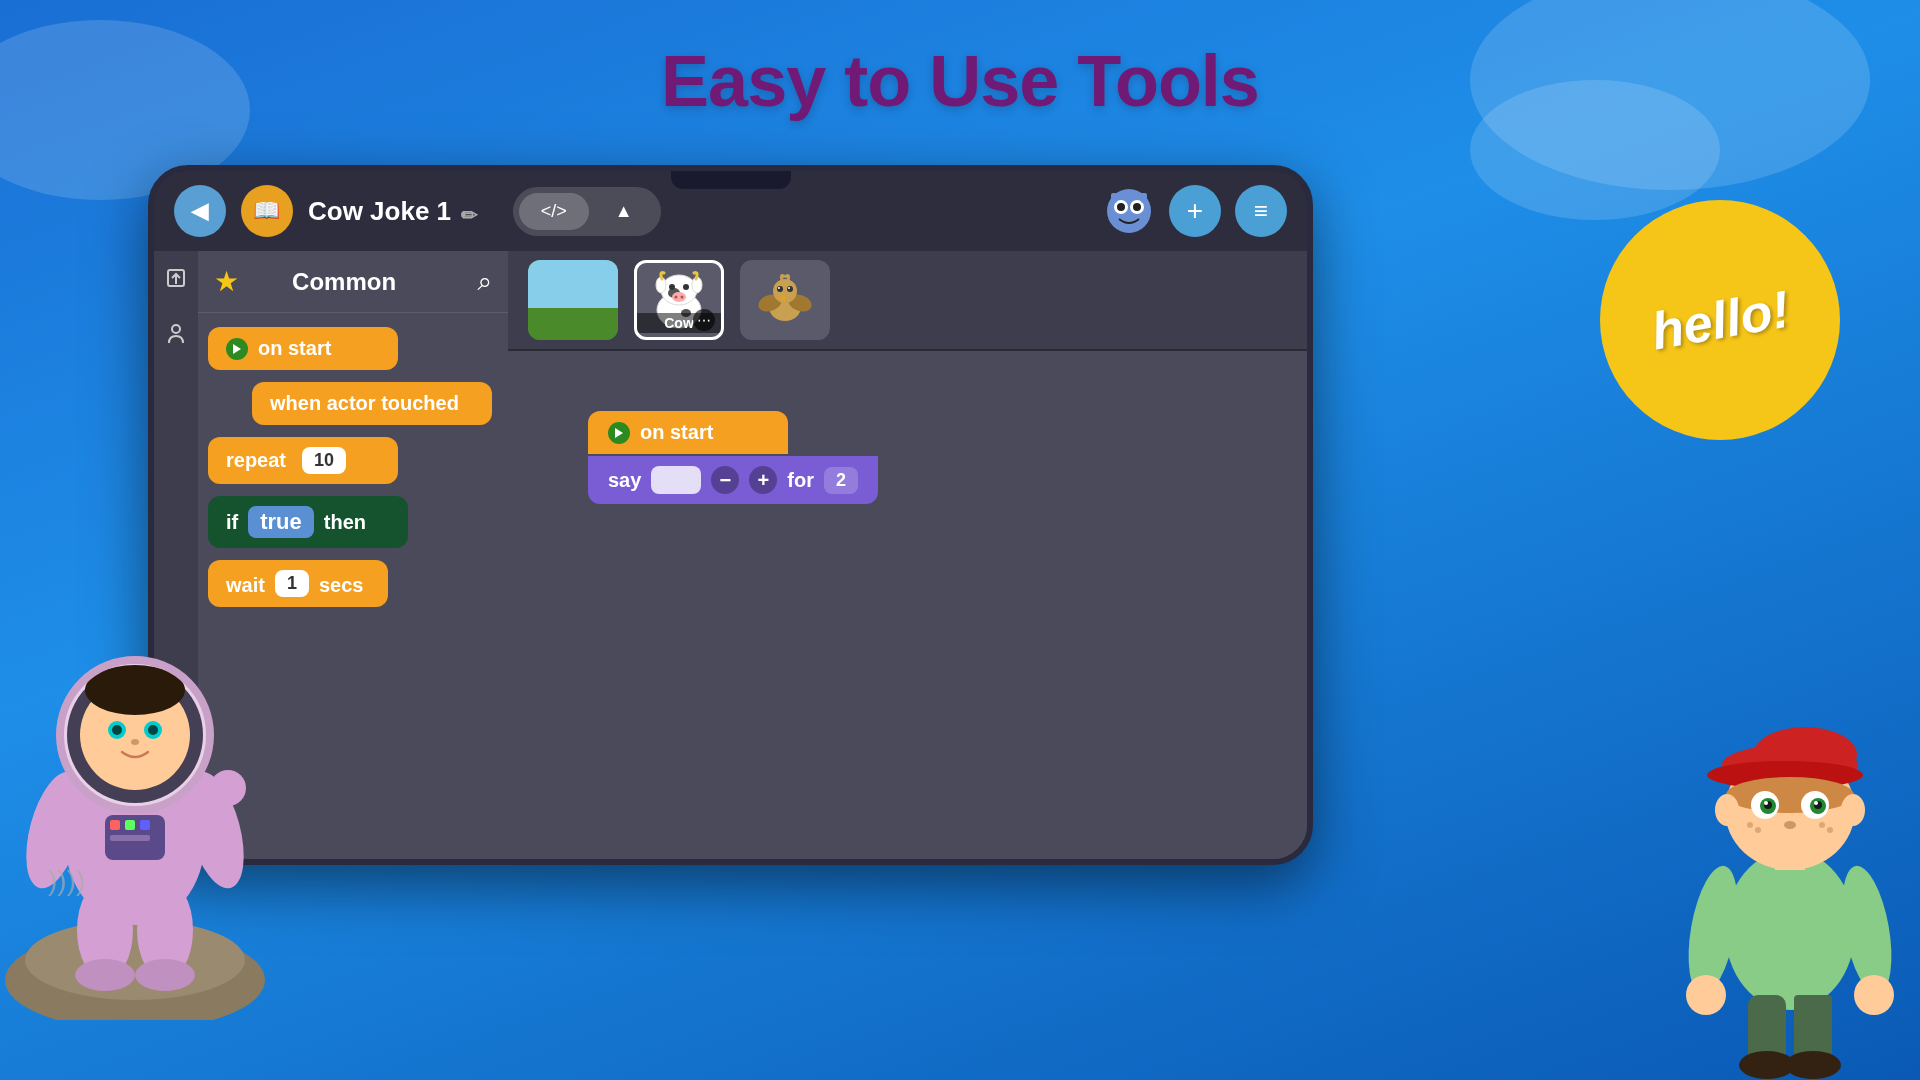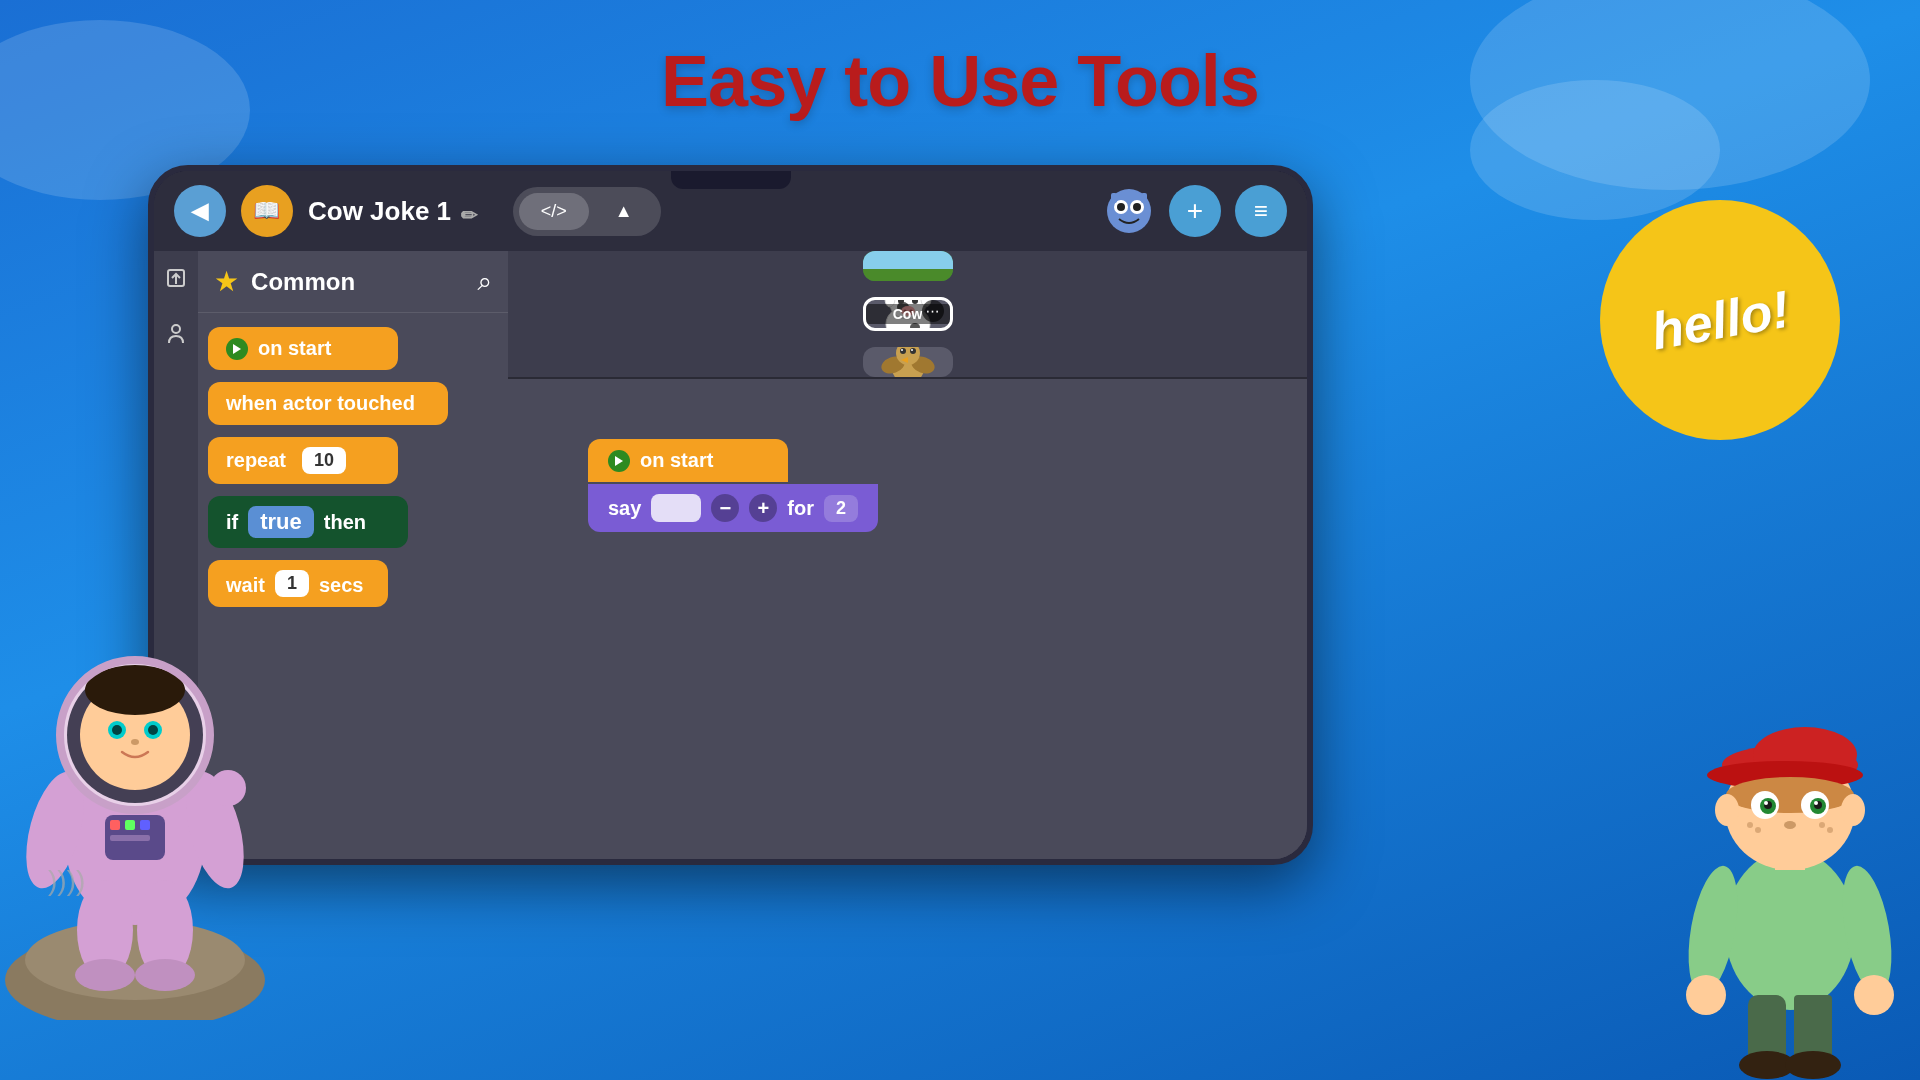--- a/index.html
+++ b/index.html
@@ -18,21 +18,21 @@
       background: rgba(255,255,255,0.15);
       border-radius: 50%;
     }
     .cloud1 { width: 300px; height: 180px; top: 20px; left: -50px; }
     .cloud2 { width: 400px; height: 220px; top: -30px; right: 50px; }
     .cloud3 { width: 250px; height: 140px; top: 80px; right: 200px; }
 
     
     .page-title {
       text-align: center;
-      color: #b91c1c;
+      color: #701a75;
       font-size: 72px;
       font-weight: 900;
       padding-top: 40px;
       text-shadow: 0 3px 10px rgba(0,0,0,0.2);
       letter-spacing: -1px;
     }
 
     
     .phone-frame {
       position: absolute;
@@ -188,20 +188,21 @@
 
     .star-icon {
       color: #f5c518;
       font-size: 28px;
     }
 
     .panel-title {
       color: white;
       font-size: 24px;
       font-weight: bold;
+      margin-left: 41px;
     }
 
     .search-icon-btn {
       margin-left: auto;
       color: white;
       font-size: 26px;
       cursor: pointer;
     }
 
     .blocks-area {
@@ -251,20 +252,21 @@
     }
 
     .block-on-start {
       background: #f5a020;
       width: 190px;
     }
 
     .block-when-touched {
       background: #f5a020;
       width: 240px;
+      margin-left: 44px;
     }
 
     .block-repeat {
       background: #f5a020;
       width: 190px;
       gap: 16px;
     }
 
     .block-if {
       background: #14532d;
@@ -309,28 +311,27 @@
     
     .canvas-area {
       flex: 1;
       background: #4a4a5a;
       display: flex;
       flex-direction: column;
     }
 
     
     .sprite-bar {
-      height: 128px;
+      height: 100px;
       background: #3d3d4d;
       display: flex;
       align-items: center;
       padding: 0 20px;
       gap: 16px;
       border-bottom: 2px solid rgba(0,0,0,0.3);
-      flex-direction: column;
     }
 
     .sprite-item {
       width: 90px;
       height: 80px;
       border-radius: 12px;
       overflow: hidden;
       cursor: pointer;
       position: relative;
       display: flex;

